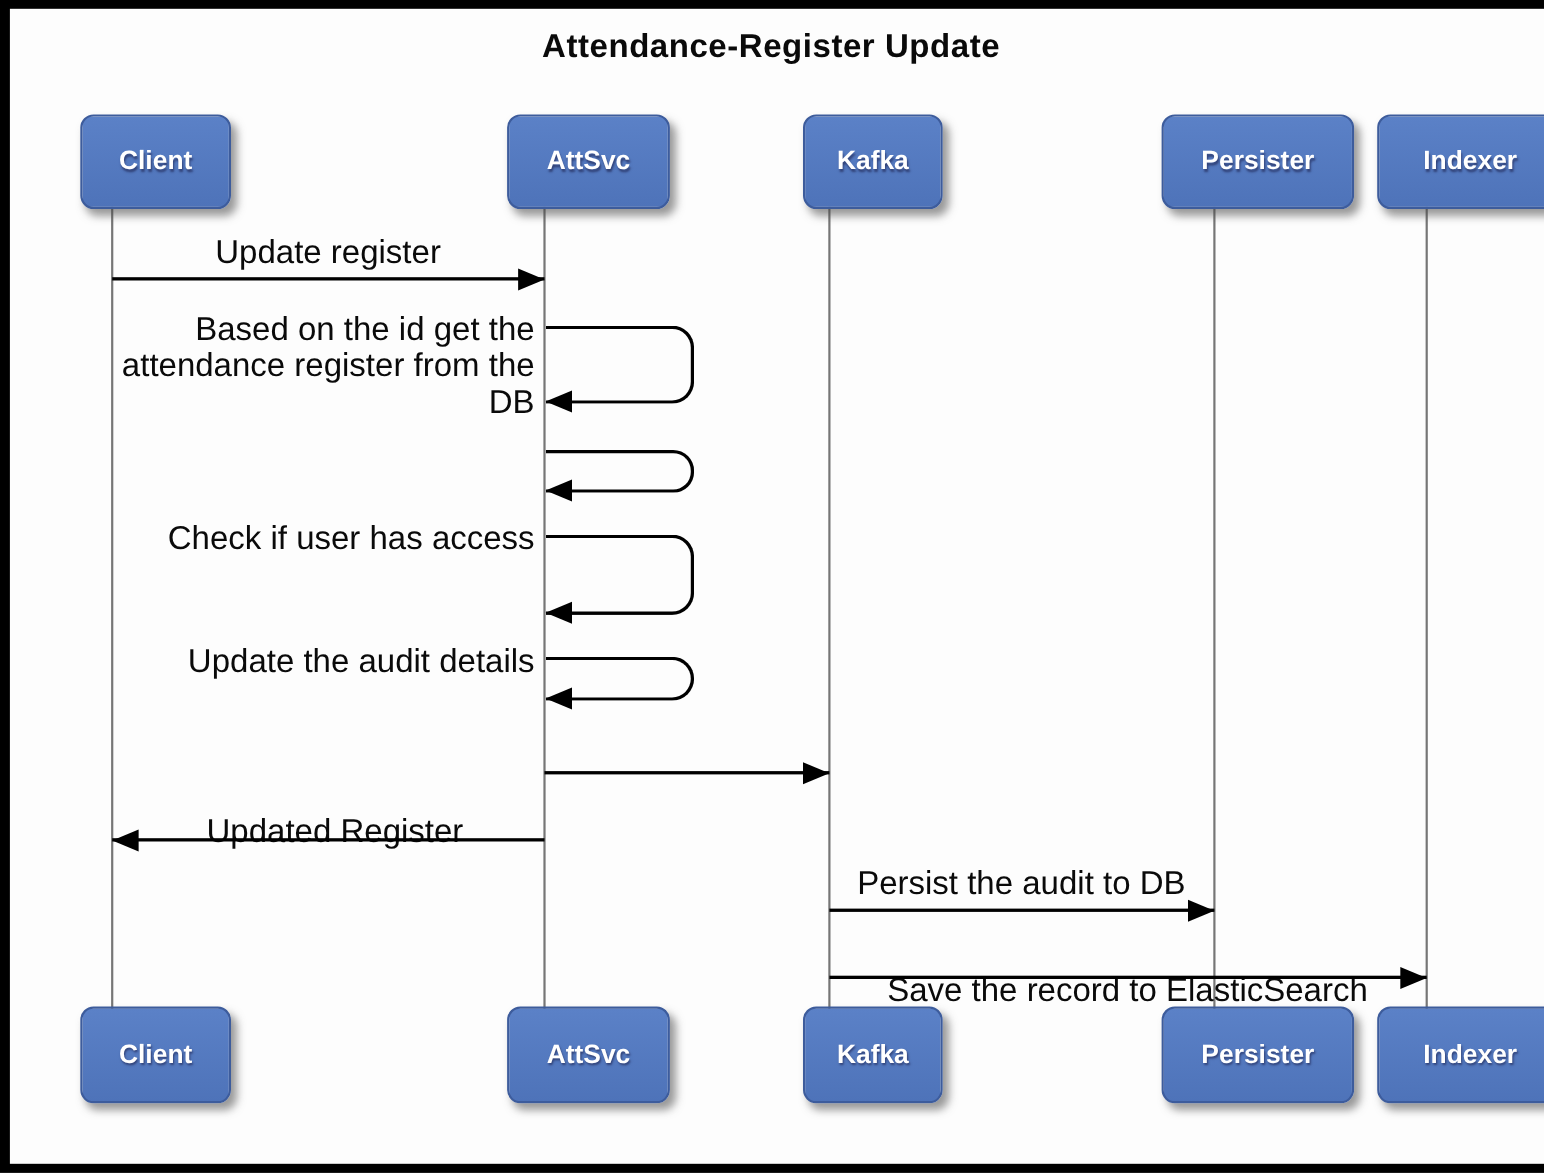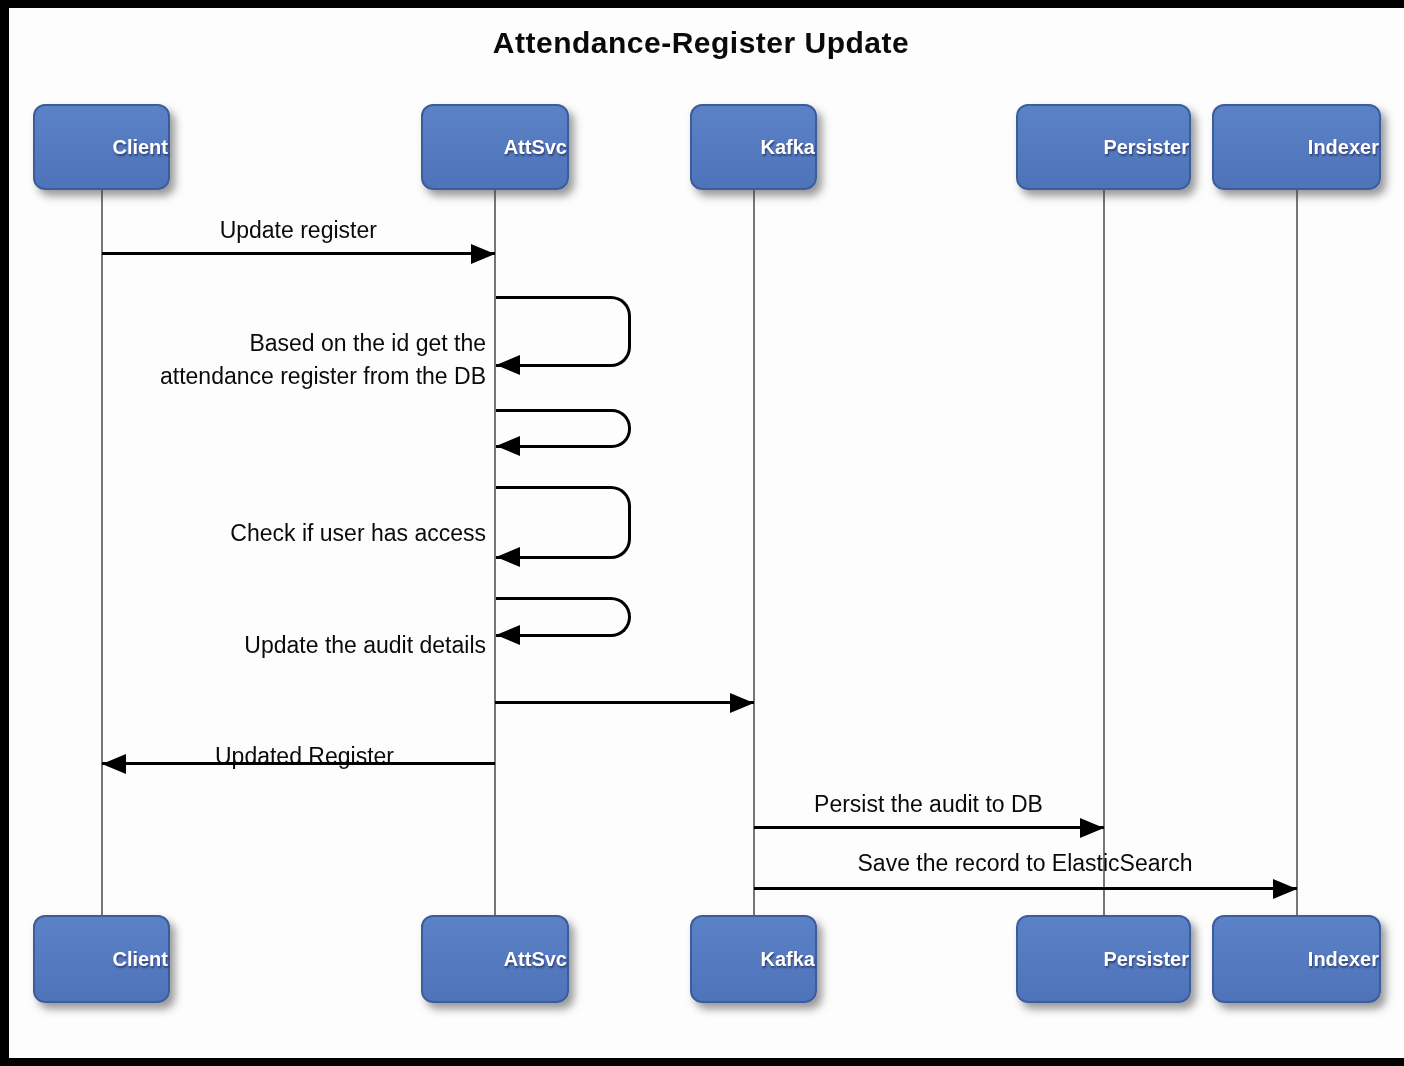--- a/index.html
+++ b/index.html
@@ -8,37 +8,38 @@
     font-family:"Liberation Sans","DejaVu Sans",sans-serif;
     padding-left:40px;
   }
   .canvas{position:absolute;left:9px;top:8px;right:4px;bottom:8px;background:#fdfdfd;}
   .title{
     position:absolute;left:701px;top:26px;transform:translateX(-50%);
     font-size:30px;font-weight:bold;color:#0a0a0a;white-space:nowrap;letter-spacing:0.5px;
   }
   .watermark{position:absolute;top:1020px;right:16px;font-size:27px;color:#0a0a0a;white-space:nowrap;}
   .actor-box{
-    position:absolute;display:flex;align-items:center;justify-content:flex-end;box-sizing:border-box;
+    position:absolute;display:flex;align-items:center;justify-content:center;box-sizing:border-box;
     background:linear-gradient(#5b81c7,#4e73b9);
     border:2px solid #3d5c9c;border-radius:12px;
     box-shadow:5px 6px 8px rgba(70,70,70,.55);
-    color:#fff;font-weight:bold;font-size:20px;
+    color:#fff;font-weight:bold;font-size:24px;
     text-shadow:1px 2px 2px rgba(20,20,60,.55);
+    margin-left:40px;
   }
   .lifeline{position:absolute;width:2px;background:#767676;}
   .msg-line{position:absolute;height:3px;background:#000;}
   .self-loop{position:absolute;box-sizing:border-box;border:3px solid #000;border-left:none;}
   .arrow-head{position:absolute;width:0;height:0;border-top:10px solid transparent;border-bottom:10px solid transparent;}
   .ah-right{border-left:24px solid #000;}
   .ah-left{border-right:24px solid #000;}
-  .msg-label{position:absolute;color:#0a0a0a;font-size:23px;}
+  .msg-label{position:absolute;color:#0a0a0a;font-size:30px;}
   .arrow-label{text-align:center;}
   .arrow-label .msg-text-line{line-height:30px;}
-  .self-label{text-align:right;margin-top:44px;}
+  .self-label{text-align:right;}
   .self-label .msg-text-line{line-height:33px;}
 </style>
 </head>
 <body>
 
 <div class="stage" id="stage">
   <div class="canvas"></div>
   <div class="title">Attendance-Register Update</div>
 <div class="lifeline" style="left: 100.5px; top: 188px; height: 729px;"></div>
     <div class="actor-box" style="left: 33px; top: 104px; width: 137px; height: 86px;">
@@ -103,18 +104,18 @@
     <div class="msg-label arrow-label" style="left: 101.5px; width: 406px; top: 741px;">
       <div class="msg-text-line">Updated Register</div>
     </div>
     <div class="msg-line" style="left: 101.5px; width: 393.5px; top: 762px;"></div>
     <div class="arrow-head ah-left" style="left: 101.5px; top: 754px;"></div>
     <div class="msg-label arrow-label" style="left: 753.5px; width: 350px; top: 789px;">
       <div class="msg-text-line">Persist the audit to DB</div>
     </div>
     <div class="msg-line" style="left: 753.5px; width: 350px; top: 826px;"></div>
     <div class="arrow-head ah-right" style="left: 1079.5px; top: 818px;"></div>
-    <div class="msg-label arrow-label" style="left: 753.5px; width: 543px; top: 848px;">
+    <div class="msg-label arrow-label" style="left: 753.5px; width: 543px; top: 886px;">
       <div class="msg-text-line">Save the record to ElasticSearch</div>
     </div>
     <div class="msg-line" style="left: 753.5px; width: 543px; top: 887px;"></div>
     <div class="arrow-head ah-right" style="left: 1272.5px; top: 879px;"></div>
   </div>
 
 </body></html>

